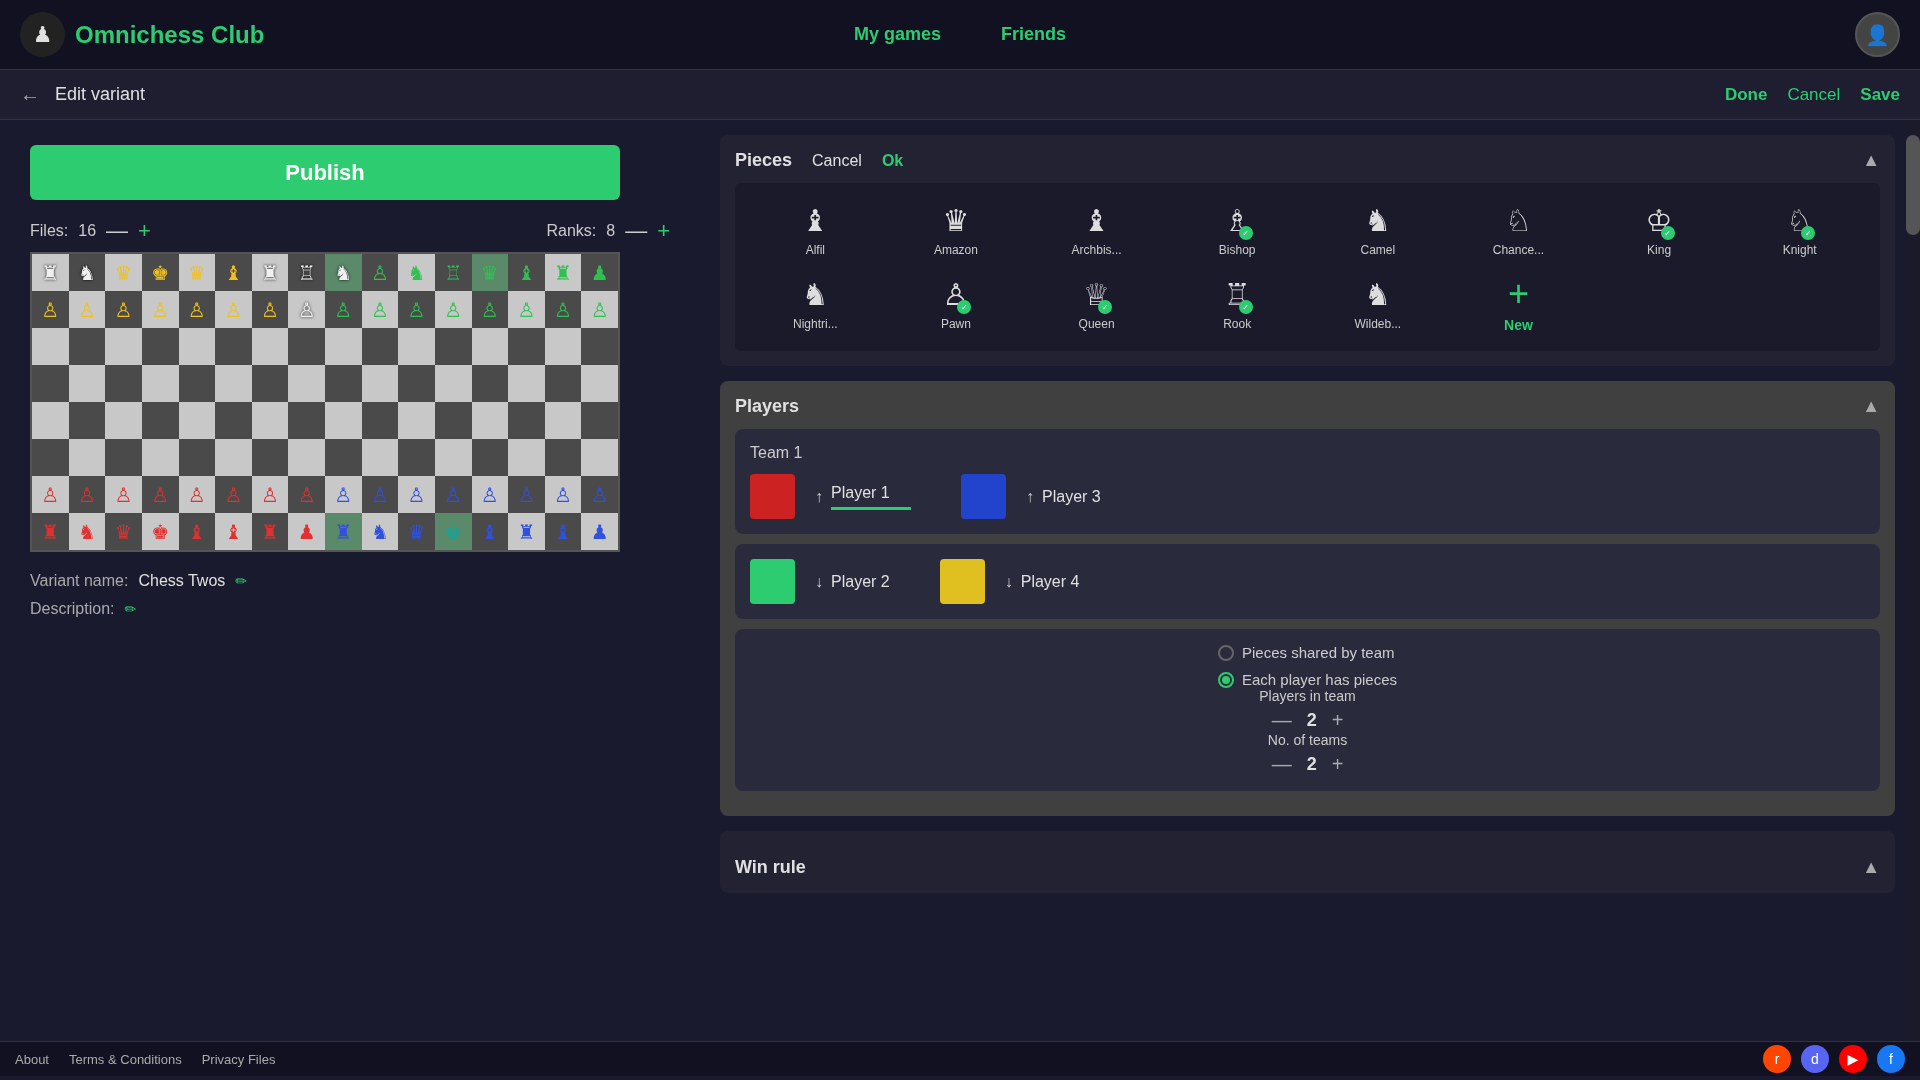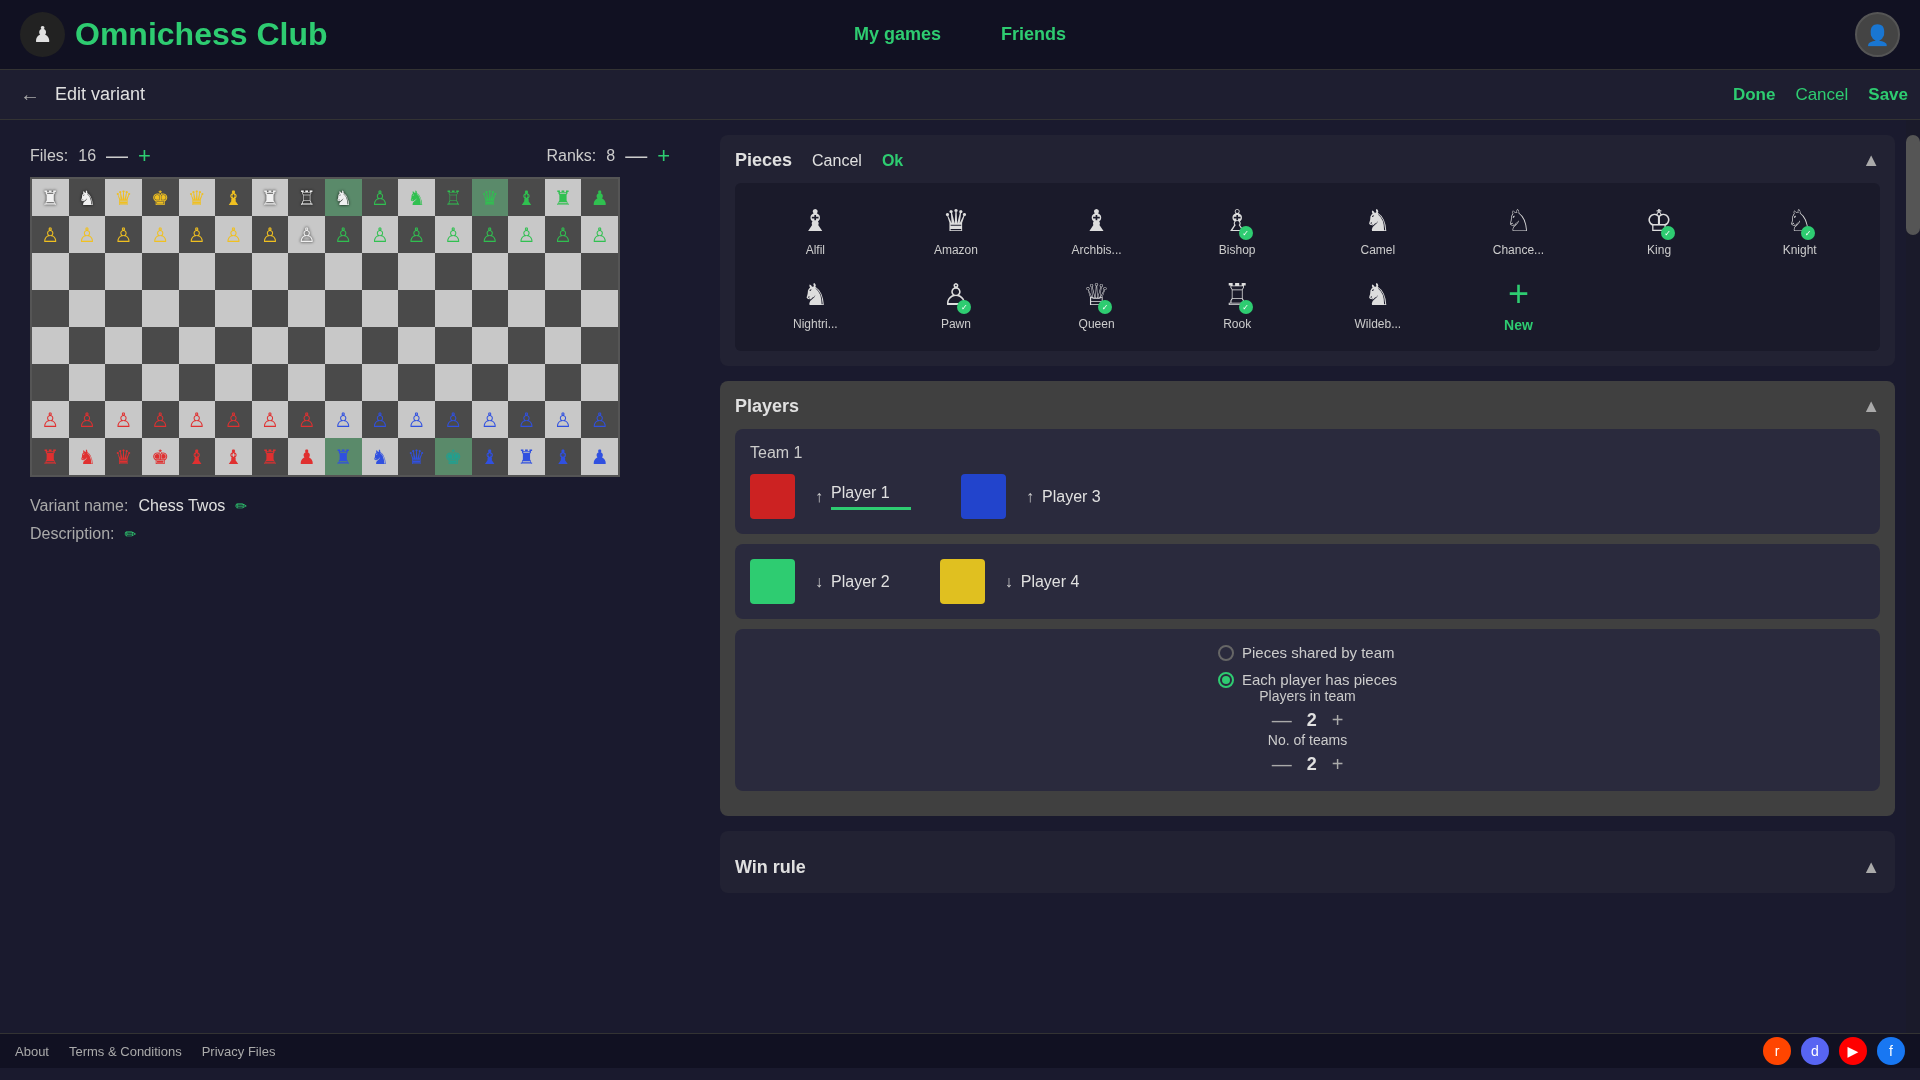--- a/index.html
+++ b/index.html
@@ -33,21 +33,21 @@
       height: 45px;
       background: #222;
       border-radius: 50%;
       display: flex;
       align-items: center;
       justify-content: center;
       font-size: 22px;
     }
     .logo-text {
       color: #2ecc71;
-      font-size: 32px;
+      font-size: 24px;
       font-weight: bold;
     }
     .nav-links {
       position: absolute;
       left: 50%;
       transform: translateX(-50%);
       display: flex;
       gap: 60px;
     }
     .nav-link {
@@ -87,21 +87,21 @@
       color: #aaa;
       font-size: 20px;
       cursor: pointer;
     }
     .subheader-title {
       color: #e0e0e0;
       font-size: 18px;
     }
     .subheader-actions {
       position: absolute;
-      right: 12px;
+      right: 20px;
       display: flex;
       gap: 20px;
       align-items: center;
     }
     .action-done { color: #2ecc71; font-size: 17px; cursor: pointer; font-weight: bold; }
     .action-cancel { color: #2ecc71; font-size: 17px; cursor: pointer; }
     .action-save { color: #2ecc71; font-size: 17px; cursor: pointer; font-weight: bold; }
 
     
     .main-content {
@@ -349,21 +349,21 @@
 
     
     .footer {
       background: #111122;
       height: 35px;
       display: flex;
       align-items: center;
       padding: 0 15px;
       gap: 20px;
       position: absolute;
-      bottom: 12px;
+      bottom: 4px;
       left: 0;
       width: 100%;
       border-top: 1px solid #333;
     }
     .footer-link { color: #aaa; font-size: 13px; cursor: pointer; }
     .footer-socials {
       position: absolute;
       right: 15px;
       display: flex;
       gap: 10px;
@@ -423,20 +423,21 @@
   <div class="subheader-actions">
     <span class="action-done">Done</span>
     <span class="action-cancel">Cancel</span>
     <span class="action-save">Save</span>
   </div>
 </div>
 
 <div class="main-content">
 
   <div class="left-panel">
+    <button class="publish-btn">Publish</button>
 
     <div class="board-controls">
       <div class="board-control-group">
         <span>Files: </span>
         <span>16</span>
         <button class="ctrl-btn">—</button>
         <button class="ctrl-btn plus">+</button>
       </div>
       <div class="board-control-group">
         <span>Ranks: </span>

